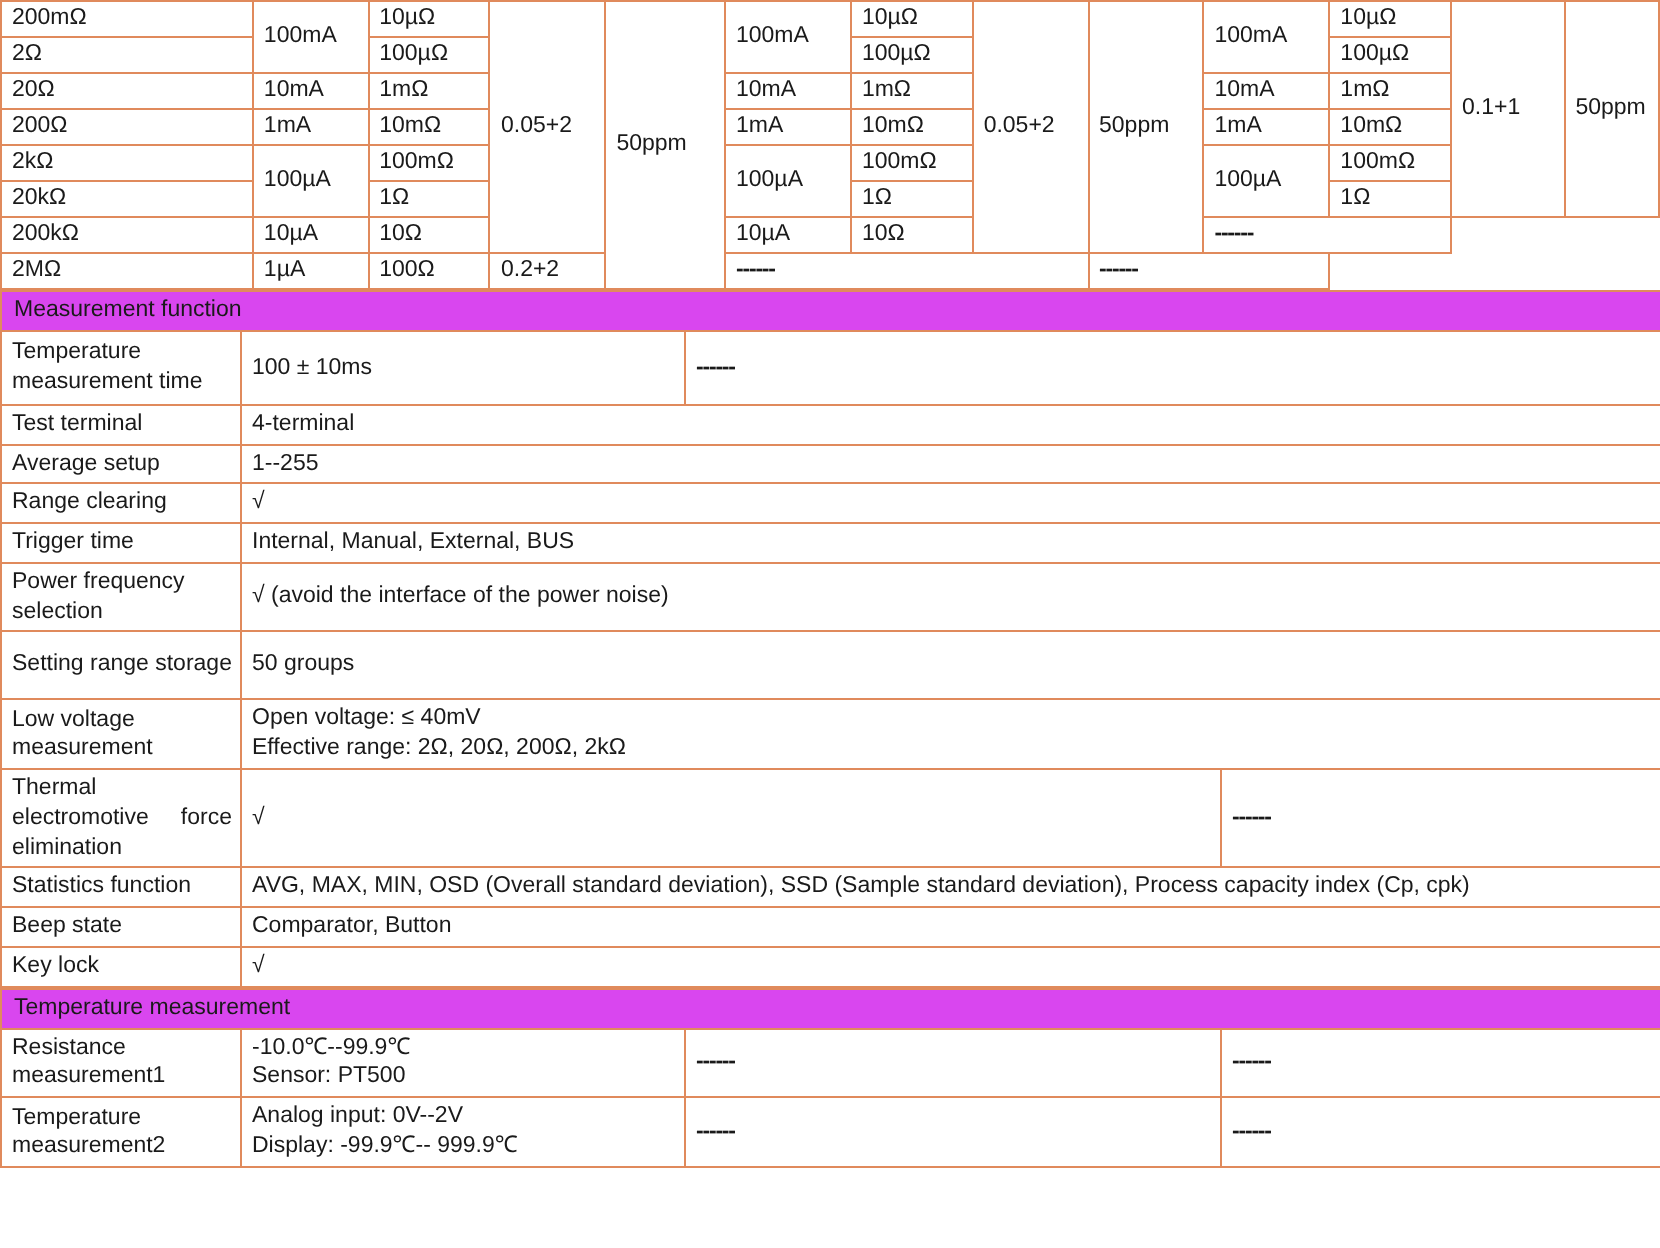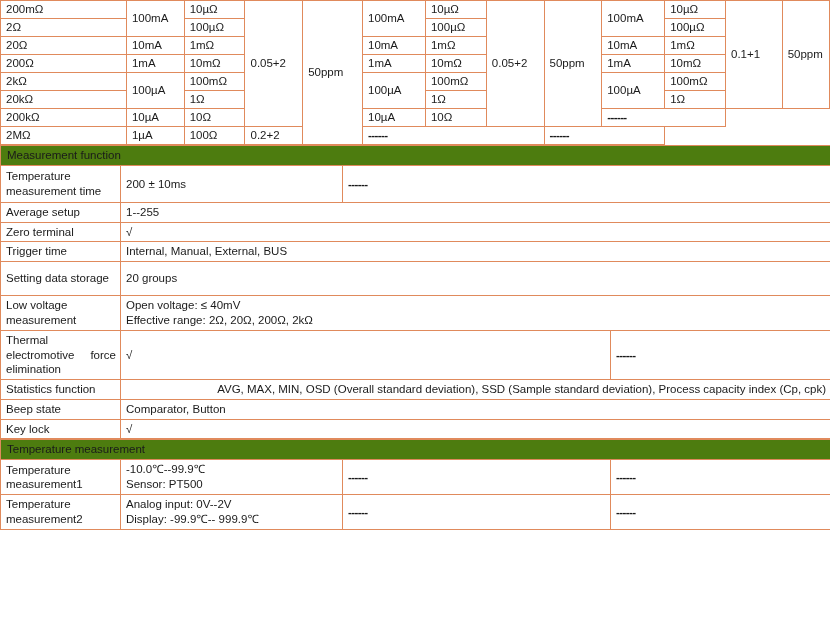--- a/index.html
+++ b/index.html
@@ -22,34 +22,34 @@
   td {
     border: 1px solid #e08a5c;
     font-size: 11.5px;
     line-height: 1.28;
     padding: 2px 4px 2px 5px;
     vertical-align: middle;
     background: #ffffff;
     word-wrap: break-word;
   }
   .sect-header td {
-    background: #4d7c0f;
+    background: #d946ef;
     font-size: 11.5px;
     padding-left: 6px;
     height: 15px;
   }
   .r-top td { height: 15px; padding-top: 1px; padding-bottom: 1px; }
   .mid { vertical-align: middle; }
   .two-line { line-height: 1.30; }
   .dash {
     font-weight: bold;
     letter-spacing: -0.6px;
     font-size: 11.5px;
   }
-  .nowrap { white-space: nowrap; text-align: right; }
+  .nowrap { white-space: nowrap; }
   .justify { text-align: justify; }
 </style>
 </head>
 <body>
 
 <table>
   <colgroup>
     <col style="width:120px">
       <col style="width:55px">
       <col style="width:58px">
@@ -157,45 +157,53 @@
   </colgroup>
 
   <tbody>
       <tr class="sect-header">
     <td colspan="4">Measurement function</td>
   </tr>
 
 
   <tr>
     <td>Temperature measurement time</td>
-    <td style="height:32px">200 ± 10ms</td>
+    <td style="height:32px">100 ± 10ms</td>
     <td colspan="2" class="dash">------</td>
   </tr>
 
+  <tr>
+    <td>Test terminal</td>
+    <td colspan="3">4-terminal</td>
+  </tr>
 
   <tr>
     <td>Average setup</td>
     <td colspan="3">1--255</td>
   </tr>
 
   <tr>
-    <td>Zero terminal</td>
+    <td>Range clearing</td>
     <td colspan="3">√</td>
   </tr>
 
 
   <tr>
     <td>Trigger time</td>
     <td colspan="3">Internal, Manual, External, BUS</td>
   </tr>
 
-
-  <tr>
-    <td style="height:29px">Setting data storage</td>
-    <td colspan="3">20 groups</td>
+  <tr>
+    <td style="height:29px">Power frequency selection</td>
+    <td colspan="3">√ (avoid the interface of the power noise)</td>
+  </tr>
+
+  <tr>
+    <td style="height:29px">Setting range storage</td>
+    <td colspan="3">50 groups</td>
   </tr>
 
   <tr>
     <td style="height:29px">Low voltage measurement</td>
     <td colspan="3" class="two-line">
       <div>Open voltage: ≤ 40mV</div>
       <div>Effective range: 2Ω, 20Ω, 200Ω, 2kΩ</div>
     </td>
   </tr>
 
@@ -229,21 +237,21 @@
       <col style="width:268px">
       <col style="width:220px">
   </colgroup>
 
   <tbody>
       <tr class="sect-header">
     <td colspan="4">Temperature measurement</td>
   </tr>
 
   <tr>
-    <td style="height:29px">Temperature measurement1</td>
+    <td style="height:29px">Resistance measurement1</td>
     <td class="two-line">
       <div>-10.0℃--99.9℃</div>
       <div>Sensor: PT500</div>
     </td>
     <td class="dash">------</td>
     <td class="dash">------</td>
   </tr>
 
   <tr>
     <td style="height:29px">Temperature measurement2</td>

